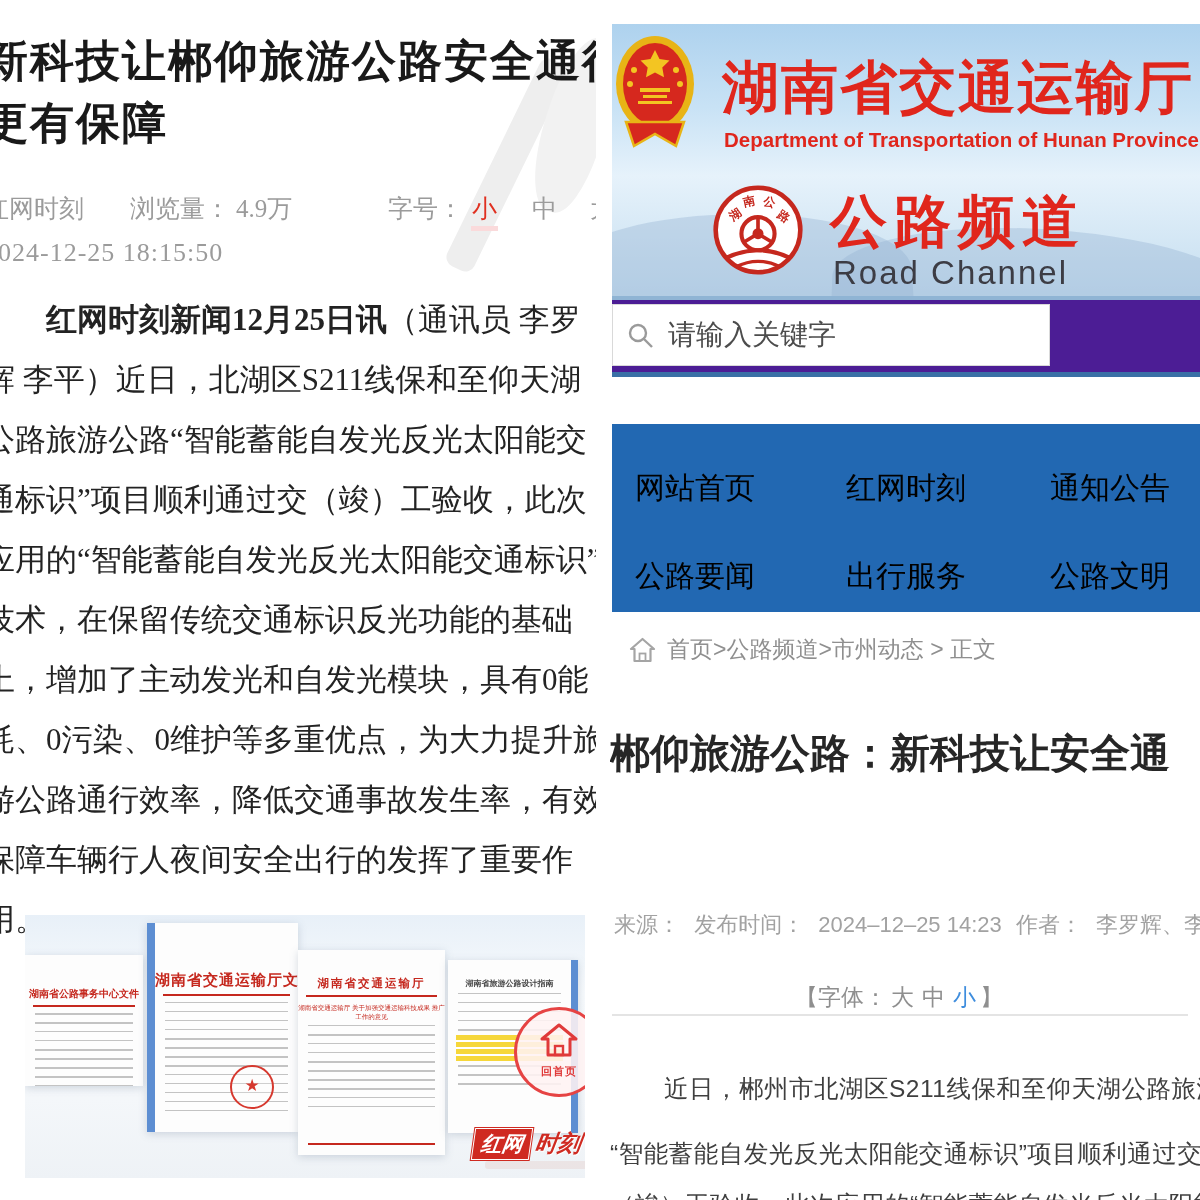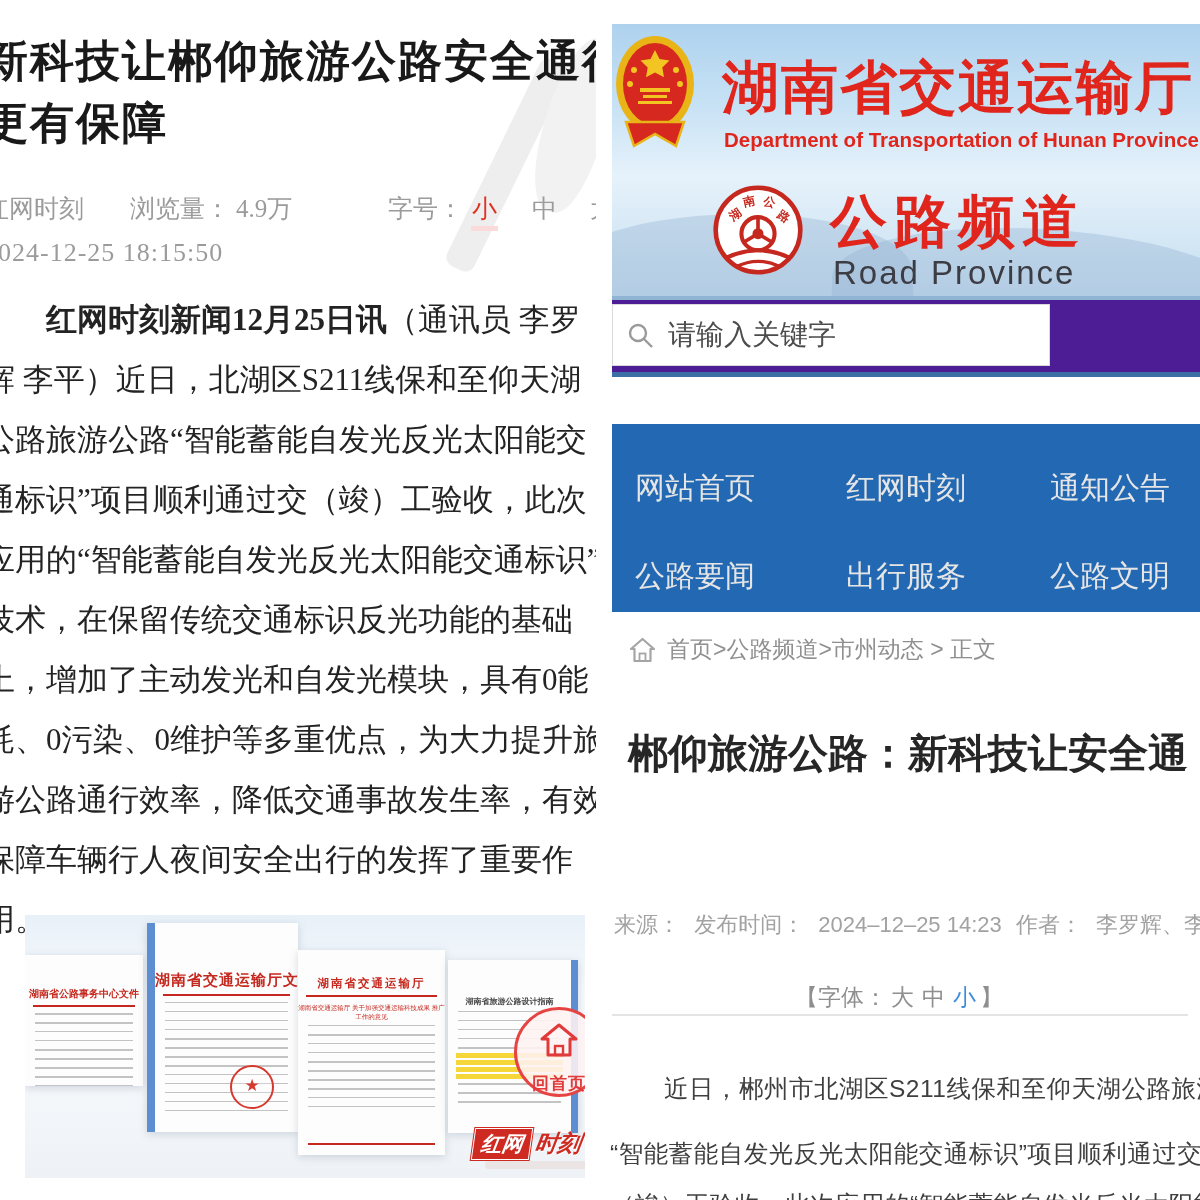--- a/index.html
+++ b/index.html
@@ -36,27 +36,27 @@
   .tlines{margin:4px 10px;background:repeating-linear-gradient(180deg,#c3c3c3 0,#c3c3c3 1.5px,transparent 1.5px,transparent 9px);}
   .doc1{left:0;top:40px;width:118px;height:131px;}
   .doc1 .dtitle{font-size:10px;margin-top:32px;}
   .doc2{left:122px;top:8px;width:143px;height:209px;border-left:8px solid #5d8ed2;}
   .doc2 .dtitle{font-size:15px;margin-top:48px;letter-spacing:1px;}
   .doc3{left:273px;top:35px;width:147px;height:205px;}
   .doc3 .dtitle{font-size:11.5px;margin-top:26px;letter-spacing:2px;}
   .doc3 .dsub{color:#c5281e;font-size:6.5px;text-align:center;line-height:9px;margin-top:6px;}
   .doc3 .dbottom{position:absolute;left:10px;right:10px;bottom:10px;height:2px;background:#c5281e;}
   .doc4{left:423px;top:45px;width:123px;height:173px;border-right:7px solid #5d8ed2;}
-  .doc4 .dtitle{color:#444;font-size:8px;margin-top:36px;}
+  .doc4 .dtitle{color:#444;font-size:8px;margin-top:18px;}
   .hl{margin:4px 8px;height:26px;background:repeating-linear-gradient(180deg,#f6d73a 0,#f6d73a 5px,#fff 5px,#fff 7px);}
   .seal{position:absolute;left:205px;top:150px;width:40px;height:40px;border:2px solid #d6382e;border-radius:50%;
         color:#d6382e;font-size:17px;line-height:38px;text-align:center;background:rgba(255,255,255,.2);}
   .home-circle{position:absolute;left:489px;top:92px;width:90px;height:90px;border:3px solid #e64343;border-radius:50%;
                background:rgba(255,243,243,.88);text-align:center;box-sizing:border-box;}
-  .home-circle .hb-label{color:#e03a3a;font-size:17px;font-weight:700;margin-top:10px;letter-spacing:1px;}
+  .home-circle .hb-label{color:#e03a3a;font-size:11px;font-weight:700;margin-top:2px;letter-spacing:1px;}
   .rednet{position:absolute;left:448px;top:213px;height:32px;white-space:nowrap;font-style:italic;font-weight:700;}
   .rednet .rn1{display:inline-block;background:#cf2a21;color:#fff;font-size:21px;line-height:30px;padding:0 7px;transform:skewX(-8deg);border:1px solid #fff;box-shadow:0 0 0 1px #cf2a21;}
   .rednet .rn2{display:inline-block;color:#cf2a21;font-size:23px;line-height:30px;margin-left:4px;transform:skewX(-8deg);text-shadow:1px 1px 0 #fff;}
   .rednet-sub{position:absolute;left:460px;top:246px;width:110px;height:8px;background:#e9dddd;opacity:.7;border-radius:3px;}
 
   
   .panel-right{position:absolute;left:610px;top:0;width:590px;height:1200px;overflow:hidden;background:#fff;}
   .r-header{position:absolute;left:2px;top:24px;width:588px;height:276px;overflow:hidden;
             background:linear-gradient(180deg,#aed2ee 0%,#c8e2f5 30%,#e6f2fb 55%,#cfe4f3 85%,#c4dcee 100%);}
   .mountain{position:absolute;background:rgba(150,180,210,.38);border-radius:50% 60% 0 0;}
@@ -70,26 +70,26 @@
 
   .search-strip{position:absolute;left:2px;top:300px;width:588px;height:72px;background:#4c1d95;border-bottom:5px solid #3a70a6;}
   .search-box{position:absolute;left:0;top:4px;width:438px;height:62px;background:#fff;border:1px solid #d9d9d9;box-sizing:border-box;
               display:flex;align-items:center;padding-left:14px;}
   .search-box input{border:none;outline:none;font-size:28px;color:#333;width:340px;margin-left:12px;font-family:inherit;background:transparent;}
   .search-box input::placeholder{color:#4c4c4c;}
   .search-btn{position:absolute;left:444px;top:2px;width:120px;height:66px;background:#1878be;border-radius:10px;color:#fff;
               font-size:28px;line-height:66px;text-align:center;letter-spacing:2px;cursor:pointer;}
 
   .r-nav{position:absolute;left:2px;top:424px;width:588px;height:188px;background:#2268b2;}
-  .nav-item{position:absolute;color:#e5e5e5;font-size:30px;white-space:nowrap;cursor:pointer;}
+  .nav-item{position:absolute;color:#000000;font-size:30px;white-space:nowrap;cursor:pointer;}
   .nv0{left:23px;top:44px;}  .nv1{left:234px;top:44px;} .nv2{left:438px;top:44px;}
   .nv3{left:23px;top:132px;} .nv4{left:234px;top:132px;} .nv5{left:438px;top:132px;}
 
   .breadcrumb{position:absolute;left:19px;top:634px;display:flex;align-items:center;gap:11px;color:#8f8f8f;font-size:23px;white-space:nowrap;}
-  .r-title{position:absolute;left:0;width:578px;text-align:right;font-size:40px;line-height:58px;font-weight:700;color:#262626;white-space:nowrap;}
+  .r-title{position:absolute;left:0;width:578px;text-align:left;font-size:40px;line-height:58px;font-weight:700;color:#262626;white-space:nowrap;}
   .rt1{top:724px;} .rt2{top:782px;}
   .r-meta{position:absolute;left:0;top:910px;width:578px;text-align:center;font-size:22px;color:#a2a2a2;white-space:nowrap;}
   .r-meta span{margin:0 4px;}
   .r-fontrow{position:absolute;left:0;top:982px;width:578px;text-align:center;font-size:23px;color:#8f8f8f;white-space:nowrap;}
   .r-fontrow .fz{margin:0 4px;cursor:pointer;}
   .r-fontrow .fz.active{color:#3e8ddd;}
   .r-divider{position:absolute;left:2px;top:1014px;width:576px;height:2px;background:#e4e4e4;}
   .r-body{position:absolute;left:0;width:590px;font-size:24.5px;color:#3f3f3f;line-height:34px;white-space:nowrap;letter-spacing:0.5px;}
   .rb0{top:1072px;padding-left:54px;} .rb1{top:1137px;} .rb2{top:1188px;}
 </style>
@@ -207,21 +207,21 @@
         <circle cx="50" cy="54" r="18" fill="none" stroke="#c5281e" stroke-width="4.5"></circle>
         <circle cx="50" cy="54" r="6" fill="#c5281e"></circle>
         <line x1="50" y1="54" x2="50" y2="37" stroke="#c5281e" stroke-width="4"></line>
         <line x1="50" y1="54" x2="35" y2="63" stroke="#c5281e" stroke-width="4"></line>
         <line x1="50" y1="54" x2="65" y2="63" stroke="#c5281e" stroke-width="4"></line>
         <path d="M16 80 Q50 64 84 80" fill="none" stroke="#c5281e" stroke-width="4.5"></path>
         <path d="M26 90 Q50 78 74 90" fill="none" stroke="#c5281e" stroke-width="3.5"></path>
       </svg>
 
       <div class="abs channel-cn">公路频道</div>
-      <div class="abs channel-en">Road Province</div>
+      <div class="abs channel-en">Road Channel</div>
     </div>
     <div class="hdr-edge"></div>
 
     <div class="search-strip">
       <div class="search-box">
         <svg width="27" height="27" viewBox="0 0 27 27">
           <circle cx="11" cy="11" r="8" fill="none" stroke="#9a9a9a" stroke-width="2.4"></circle>
           <line x1="17" y1="17" x2="25" y2="25" stroke="#9a9a9a" stroke-width="2.4"></line>
         </svg>
         <input type="text" value="" placeholder="请输入关键字" style="">

